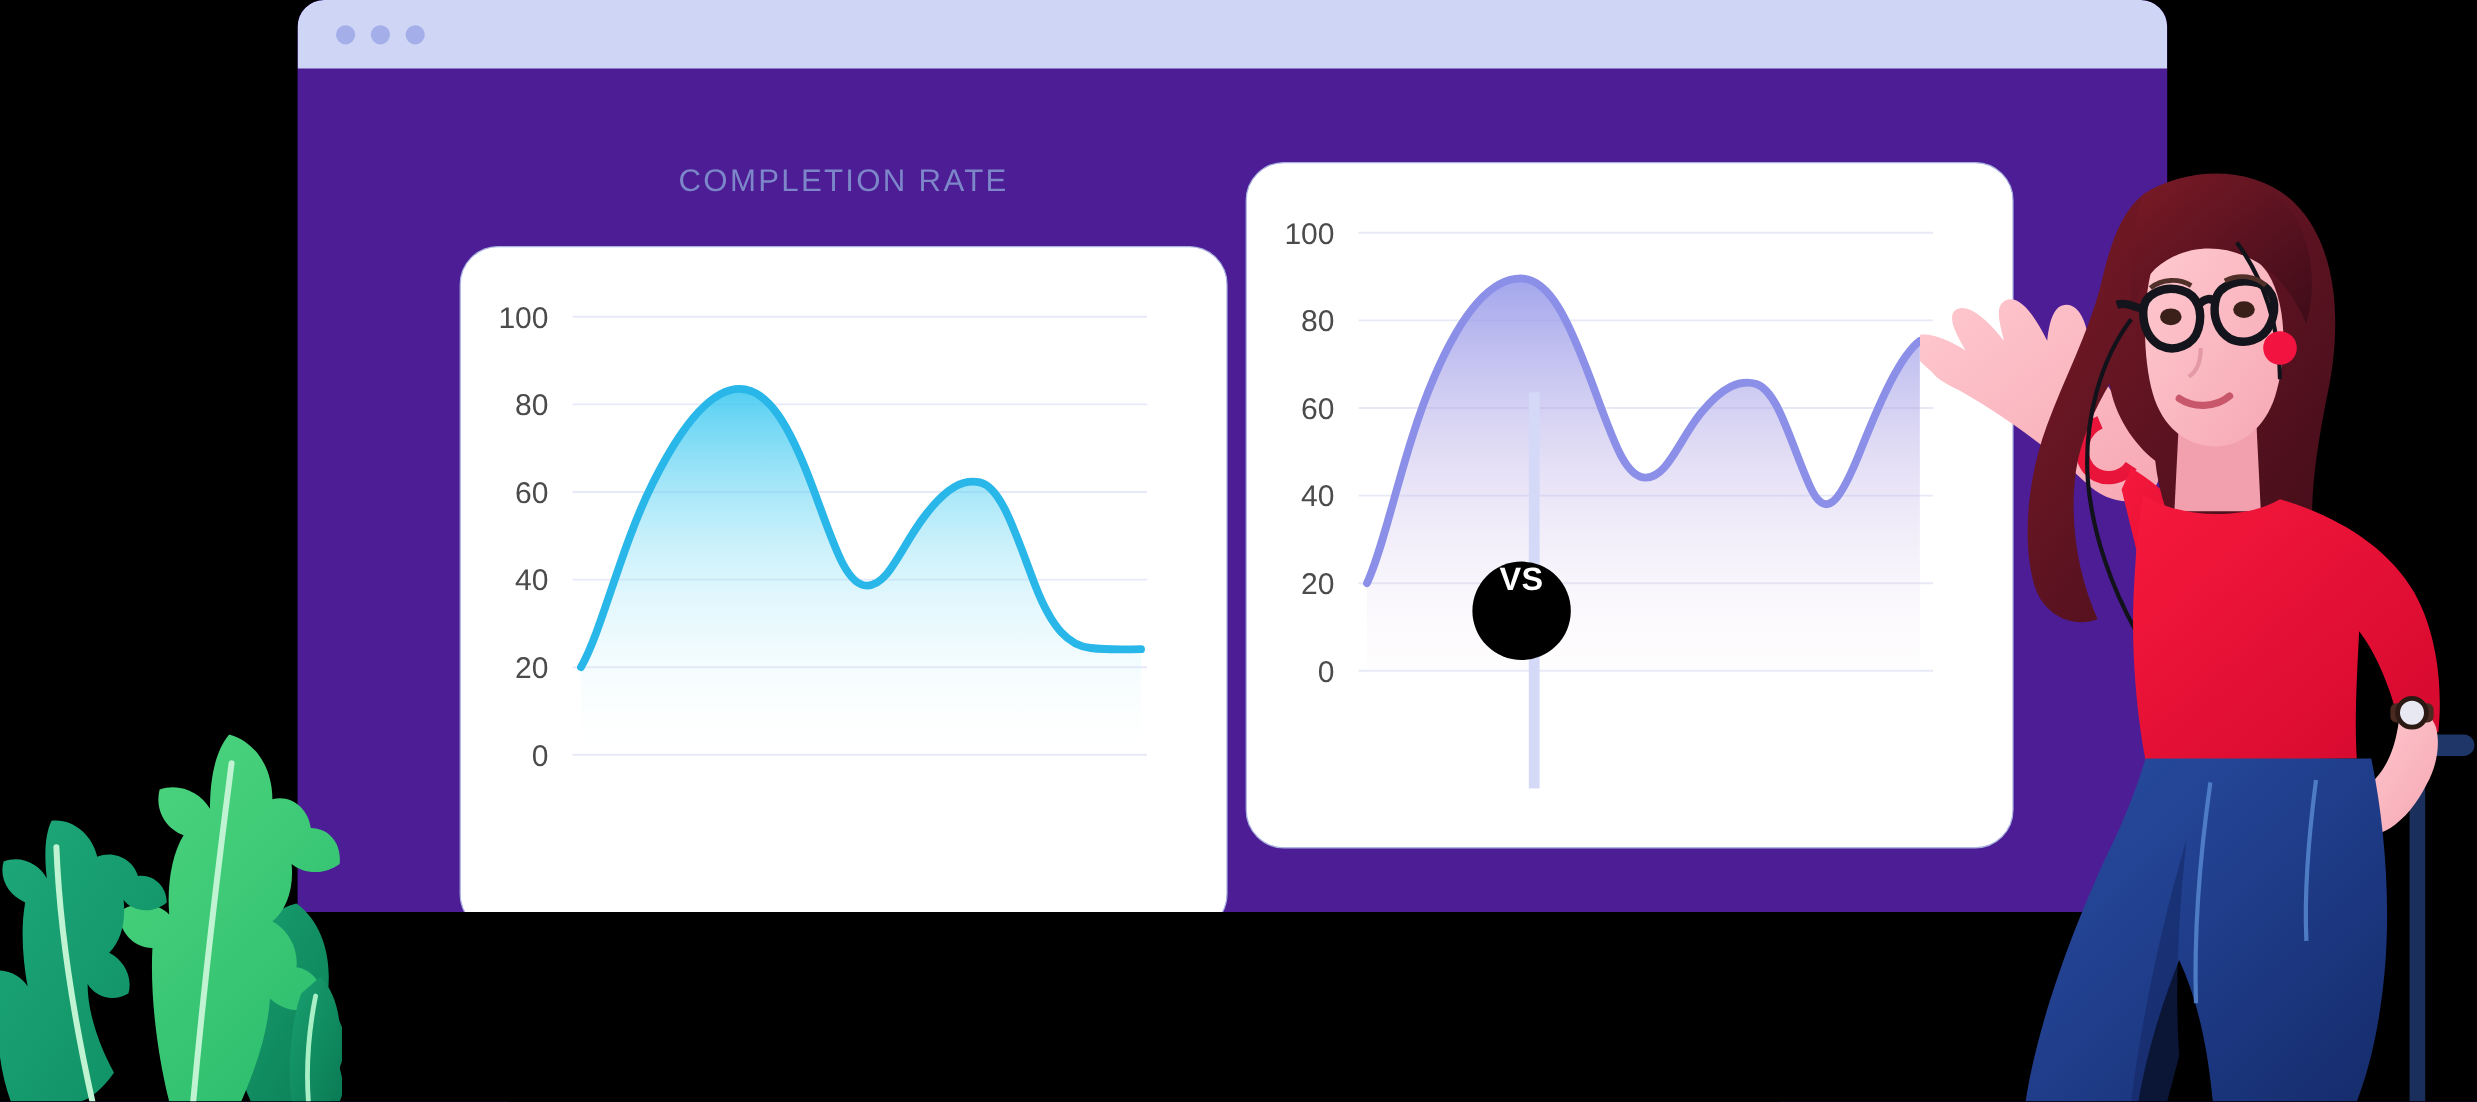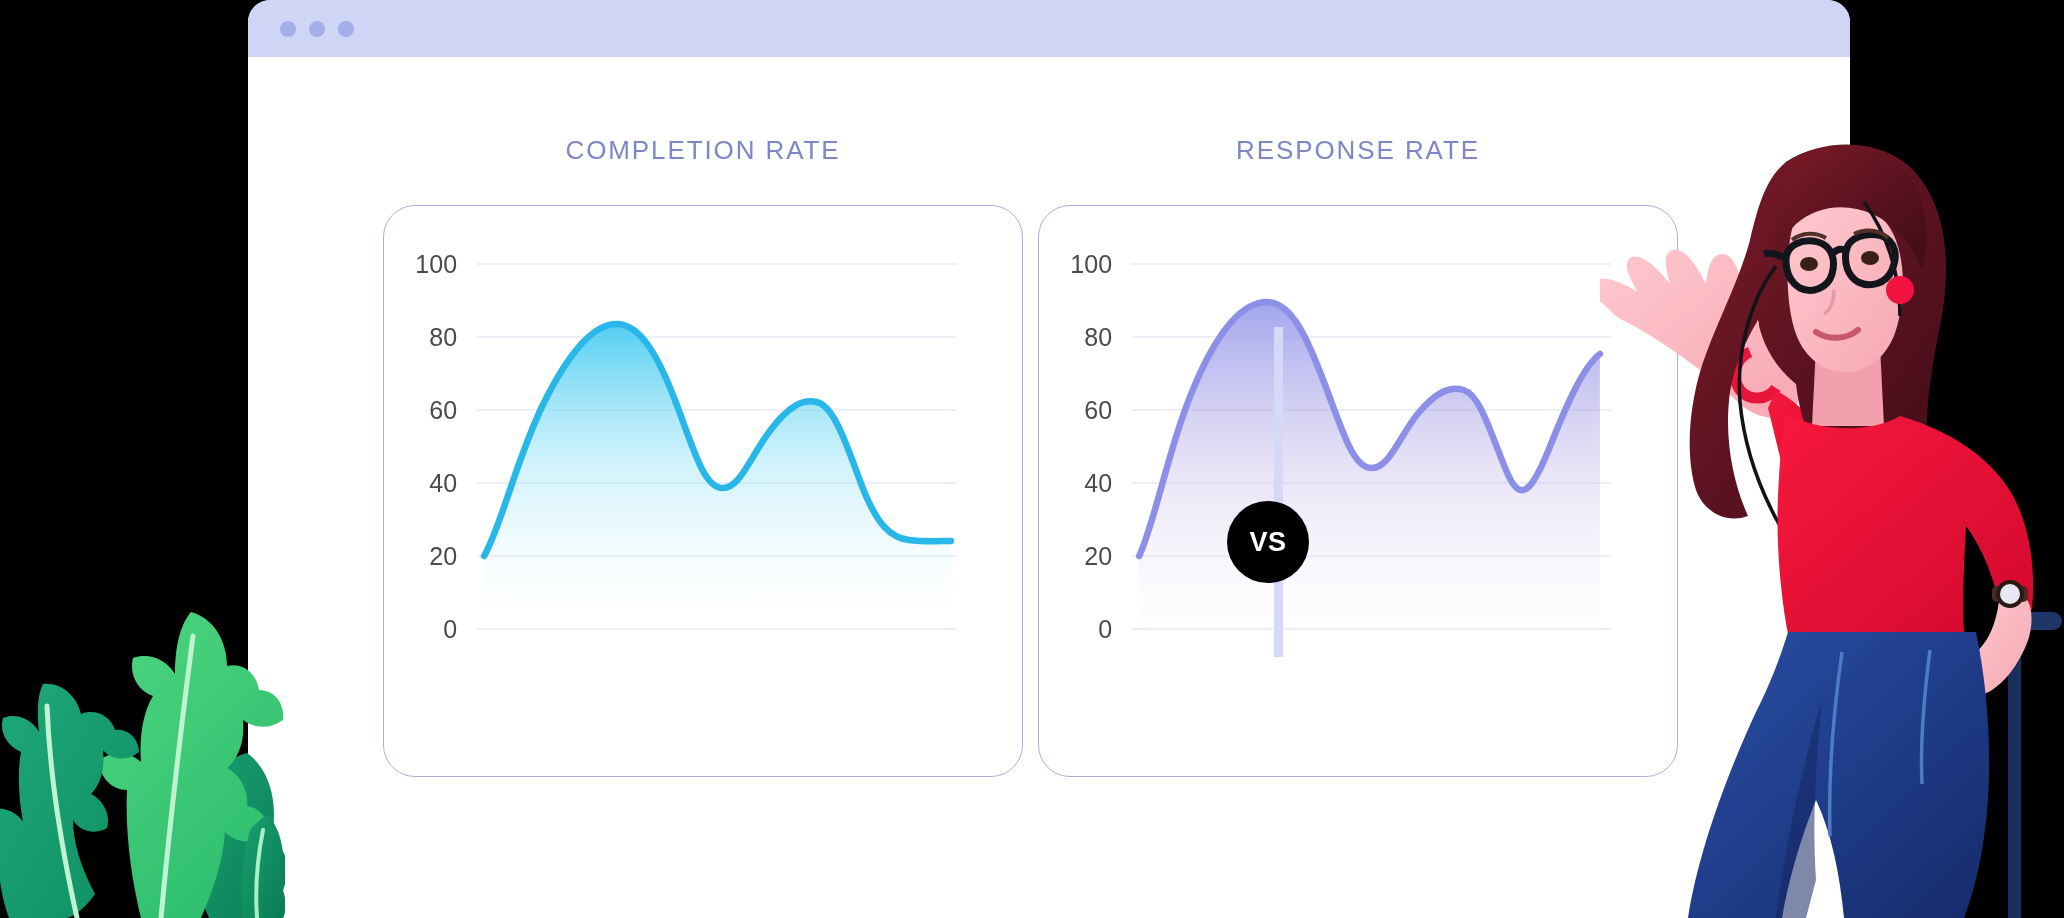--- a/index.html
+++ b/index.html
@@ -1,22 +1,22 @@
 <!DOCTYPE html>
 <html><head>
 <meta charset="utf-8">
 <style>
   html,body{margin:0;padding:0;background:#000;}
   body{width:2064px;height:918px;position:relative;overflow:hidden;
        font-family:"Liberation Sans","DejaVu Sans",sans-serif;}
 
   
   #browser-window{
-    position:absolute;left:248px;top:0;width:1558px;height:918px;
-    background:#ffffff;border-radius:22px 22px 0 0;overflow:hidden;padding-left:44px;
+    position:absolute;left:248px;top:0;width:1558px;height:760px;
+    background:#4c1d95;border-radius:22px 22px 0 0;overflow:hidden;
   }
   #title-bar{
     position:absolute;left:0;top:0;width:100%;height:57px;
     background:#CED5F5;border-radius:22px 22px 0 0;
   }
   #window-dots{position:absolute;left:32px;top:50%;transform:translateY(-50%);display:flex;gap:13px;}
   .win-dot{width:16px;height:16px;border-radius:50%;background:#A4AEE8;}
 
   
   #panels{position:absolute;left:0;top:57px;width:100%;height:861px;}
@@ -45,23 +45,23 @@
     font-size:25px;text-anchor:end;
   }
   .gridline{stroke:#E7E9F7;stroke-width:1.6px;}
 
   
   #vs-divider{
     position:absolute;left:1026px;top:270px;width:9px;height:330px;
     background:#D3D9F7;
   }
   #vs-badge{
-    position:absolute;left:979px;top:444px;width:82px;height:82px;
+    position:absolute;left:979px;top:411px;width:82px;height:82px;
     border-radius:50%;background:#000000;
-    display:flex;align-items:center;justify-content:center;
+    display:flex;align-items:flex-start;justify-content:center;
   }
   #vs-badge span{
     color:#fff;font-size:27px;font-weight:bold;letter-spacing:.5px;
   }
 
   
   #plant{position:absolute;left:-5px;bottom:0;width:290px;height:340px;}
   #woman{position:absolute;left:1600px;top:140px;width:464px;height:778px;}
   .deco-svg{display:block;width:100%;height:100%;}
 </style>
@@ -133,21 +133,20 @@
                      C404,200 418,193 432,196
                      C450,200 462,240 478,282
                      C492,318 506,332 524,334
                      C540,336 556,335 566,335"></path>
           </svg>
         </div>
       </div>
     </div>
 
     <div class="panel" id="panel-response">
-      <div class="panel-title">RESPONSE RATE</div>
 
       <div class="chart-card">
         <div class="chart-inner">
           <svg class="chart-svg" viewBox="0 0 637 570" preserveAspectRatio="none">
             <defs>
               <linearGradient id="gradResponse" x1="0" y1="0" x2="0" y2="1">
                 <stop offset="0%" stop-color="#8B90E8" stop-opacity="0.80"></stop>
                 <stop offset="50%" stop-color="#B9ACE6" stop-opacity="0.35"></stop>
                 <stop offset="100%" stop-color="#FCF2F6" stop-opacity="0.12"></stop>
               </linearGradient>

